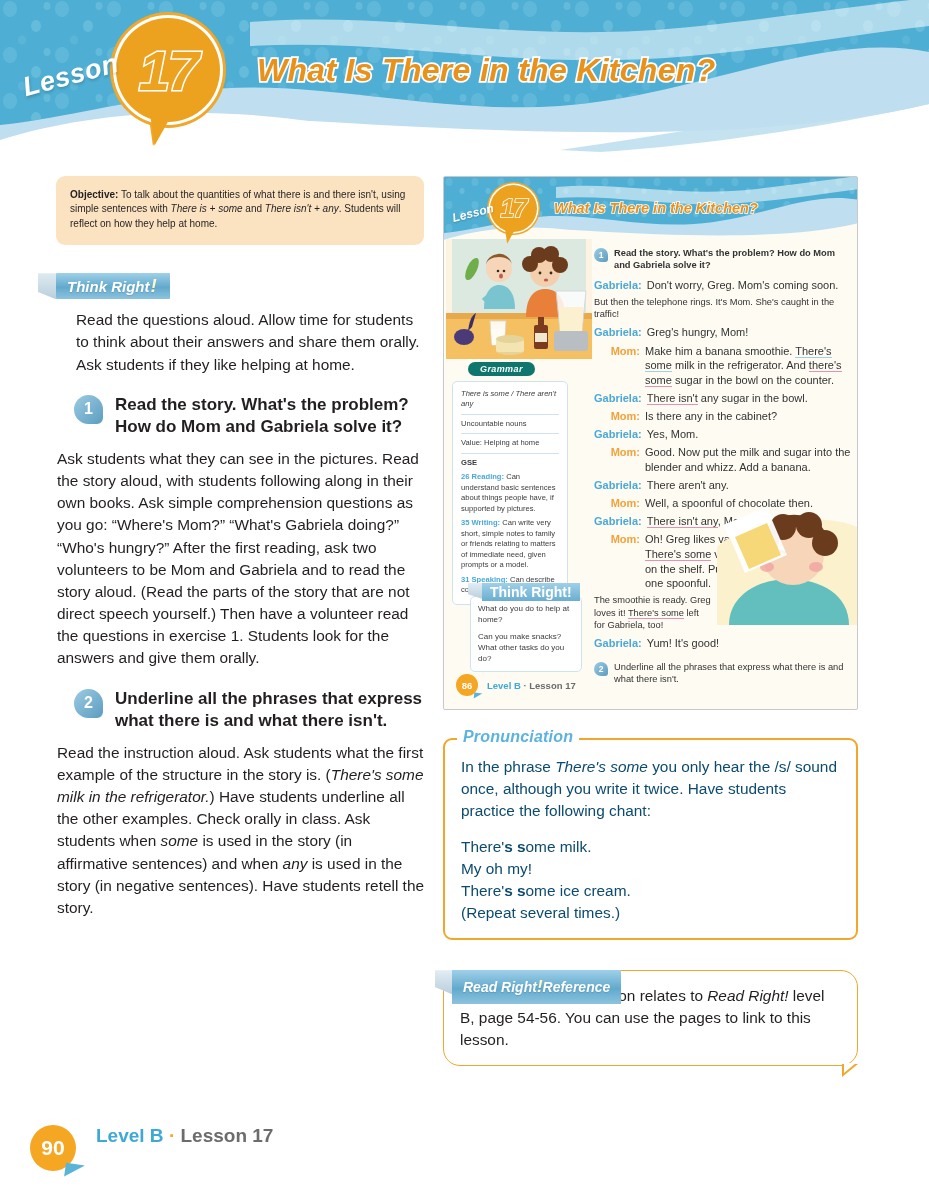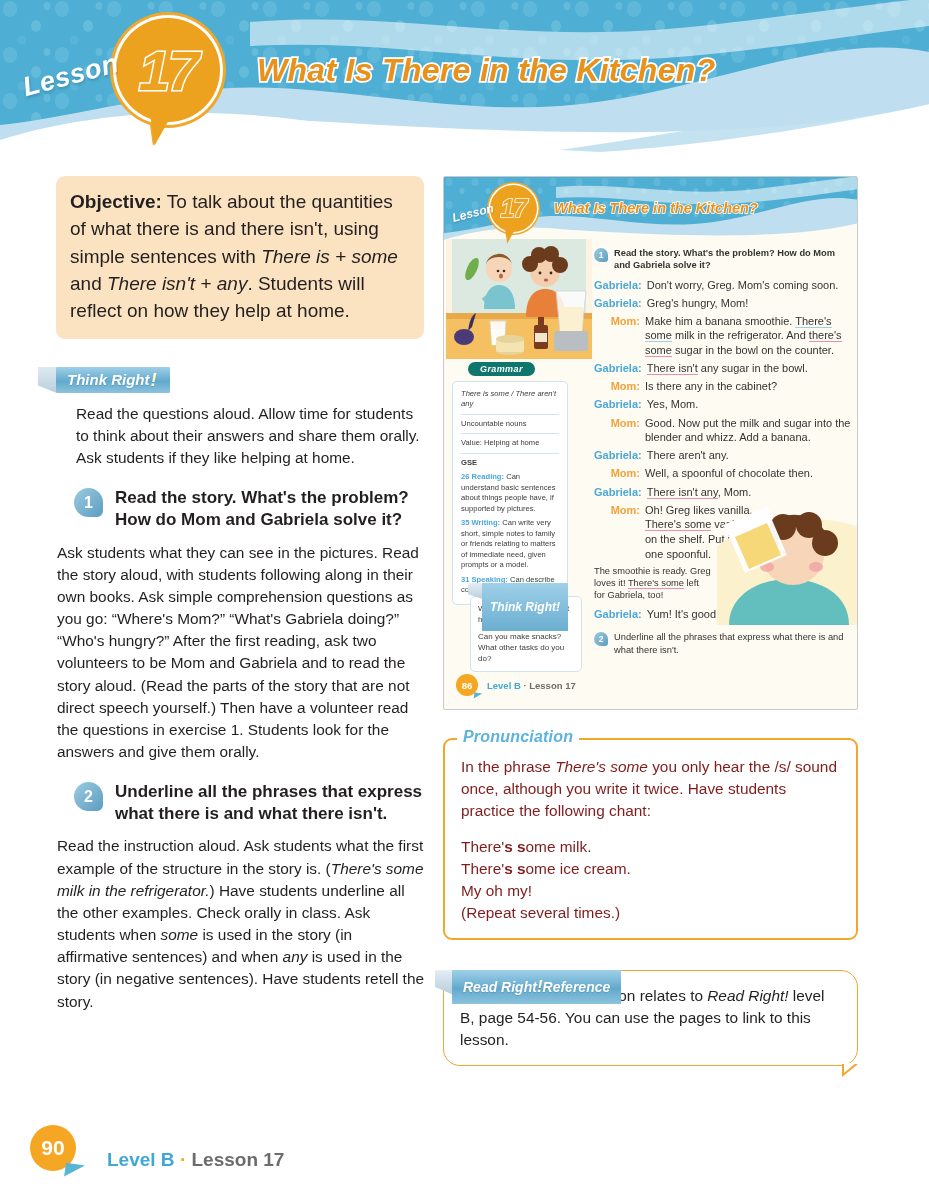--- a/index.html
+++ b/index.html
@@ -62,21 +62,21 @@
     white-space:nowrap;
   }
 
   
   .col-left { position:absolute; left:56px; top:176px; width:368px; }
   .col-right{ position:absolute; left:443px; top:176px; width:415px; }
 
   
   .objective{
     background:#fbe3c2; border-radius:9px; padding:12px 14px 14px 14px;
-    font-size:19px; line-height:1.44; color:#231f20;
+    font-size:10px; line-height:1.44; color:#231f20;
   }
   .objective b{ font-weight:700; }
   .objective i{ font-style:italic; }
 
   
   .ribbon-wrap{ position:relative; margin-top:28px; height:26px; }
   .ribbon-flag{
     position:absolute; left:-18px; top:0; width:18px; height:26px;
     background:linear-gradient(180deg,#dfeaf2,#b9cfdd);
     clip-path: polygon(0 0, 100% 0, 100% 100%, 0 72%);
@@ -158,22 +158,22 @@
   }
   .t-gram .rule{ border-bottom:1px solid #cfe3ee; padding-bottom:4px; margin-bottom:4px; }
   .t-gram i{ font-style:italic; }
   .t-gram .gse{ font-weight:700; margin:2px 0 4px 0; }
   .t-gram .gsecode{ color:#4aa8d8; font-weight:700; }
   .t-gram p{ margin:0 0 4px 0; }
   .t-gram p:last-child{ margin-bottom:0; }
   .t-think-tab{
     position:absolute; left:38px; top:406px; z-index:4;
     background:linear-gradient(180deg,#9fd0e8,#6aaed0);
-    color:#fff; font-size:12px; font-weight:700; font-style:italic;
-    padding:17px 8px; white-space:nowrap;
+    color:#fff; font-size:14px; font-weight:700; 
+    padding:1px 8px; white-space:nowrap;
   }
   .t-think-flag{
     position:absolute; left:24px; top:406px; width:15px; height:16px; z-index:4;
     background:linear-gradient(180deg,#e3edf4,#b9cfdd);
     clip-path: polygon(0 0,100% 0,100% 100%,0 70%);
   }
   .t-think{
     position:absolute; left:26px; top:419px; width:112px;
     background:#fff; border:1px solid #cfe3ee; border-radius:5px;
     padding:6px 7px; font-size:8px; line-height:1.42; color:#3b3b3b; z-index:3;
@@ -219,21 +219,21 @@
 
   
   .pron-wrap{ position:relative; margin-top:28px; }
   .pron-title{
     position:absolute; left:14px; top:-10px; z-index:3; background:#fff; padding:0 6px;
     font-size:16px; font-weight:800; font-style:italic; color:#5bb3de;
     letter-spacing:.2px;
   }
   .pron-box{
     border:2px solid #f0a72a; border-radius:9px; padding:16px 16px 14px 16px;
-    font-size:15.4px; line-height:1.42; color:#7f1d1d; position:relative;
+    font-size:15.4px; line-height:1.42; color:#0c4a6e; position:relative;
   }
   .pron-box i{ font-style:italic; }
   .chant{ margin-top:14px; }
   .chant div{ line-height:1.44; }
   .chant b{ font-weight:700; }
 
   
   .rr-wrap{ position:relative; margin-top:30px; }
   .rr-flag{
     position:absolute; left:-8px; top:0; width:17px; height:24px; z-index:3;
@@ -257,21 +257,21 @@
   .rr-box:after{
     content:""; position:absolute; right:-1px; bottom:-12px;
     width:0;height:0;border-left:16px solid #f0a72a; border-bottom:13px solid transparent;
   }
   .rr-box:before{
     content:""; position:absolute; right:1px; bottom:-8px; z-index:2;
     width:0;height:0;border-left:12px solid #ffffff; border-bottom:10px solid transparent;
   }
 
   
-  .footer{ position:absolute; left:30px; bottom:28px; display:flex; align-items:flex-end; gap:31px; }
+  .footer{ position:absolute; left:30px; bottom:28px; display:flex; align-items:flex-start; gap:20px; }
   .foot-circ{
     width:46px;height:46px;border-radius:50%;background:#f5a623;color:#fff;
     font-size:21px;font-weight:700;display:flex;align-items:center;justify-content:center;
     position:relative;
   }
   .foot-circ:after{
     content:""; position:absolute; right:-8px; bottom:-7px; width:0;height:0;
     border-left:19px solid #5ab4d8; border-bottom:14px solid transparent; transform:rotate(8deg);
   }
   .foot-txt{ font-size:19px; font-weight:700; color:#6c6c6c; }
@@ -477,20 +477,21 @@
         <div class="t-ex-num">1</div>
         <div class="t-ex-txt">Read the story. What's the problem? How do Mom and Gabriela solve it?</div>
       </div>
 
 
       <div class="t-line">
         <div class="t-spk gab">Gabriela:</div>
         <div class="t-said">Don't worry, Greg. Mom's coming soon.</div>
       </div>
 
+      <p class="t-narr">But then the telephone rings. It's Mom. She's caught in the traffic!</p>
 
       <div class="t-line">
         <div class="t-spk gab">Gabriela:</div>
         <div class="t-said">Greg's hungry, Mom!</div>
       </div>
 
       <div class="t-line">
         <div class="t-spk mom">Mom:</div>
         <div class="t-said"><span>Make him a banana smoothie. </span><span class="u-blue">There's some</span><span> milk in the refrigerator. And </span><span class="u-pink">there's some</span><span> sugar in the bowl on the counter.</span></div>
       </div>
@@ -569,22 +570,22 @@
       </svg>
     </div>
   </div>
 
   <div class="pron-wrap">
     <div class="pron-title">Pronunciation</div>
     <div class="pron-box">
       <span>In the phrase </span><i>There's some</i><span> you only hear the /s/ sound once, although you write it twice. Have students practice the following chant:</span>
       <div class="chant">
         <div><span>There'</span><b>s s</b><span>ome milk.</span></div>
+        <div><span>My oh my!</span></div>
         <div><span>There'</span><b>s s</b><span>ome ice cream.</span></div>
-        <div><span>My oh my!</span></div>
         <div><span>(Repeat several times.)</span></div>
       </div>
     </div>
   </div>
 
   <div class="rr-wrap">
     <div class="rr-flag"></div>
     <div class="rr-tab">
         <span>Read Right</span>
         <span class="bang">!</span>

